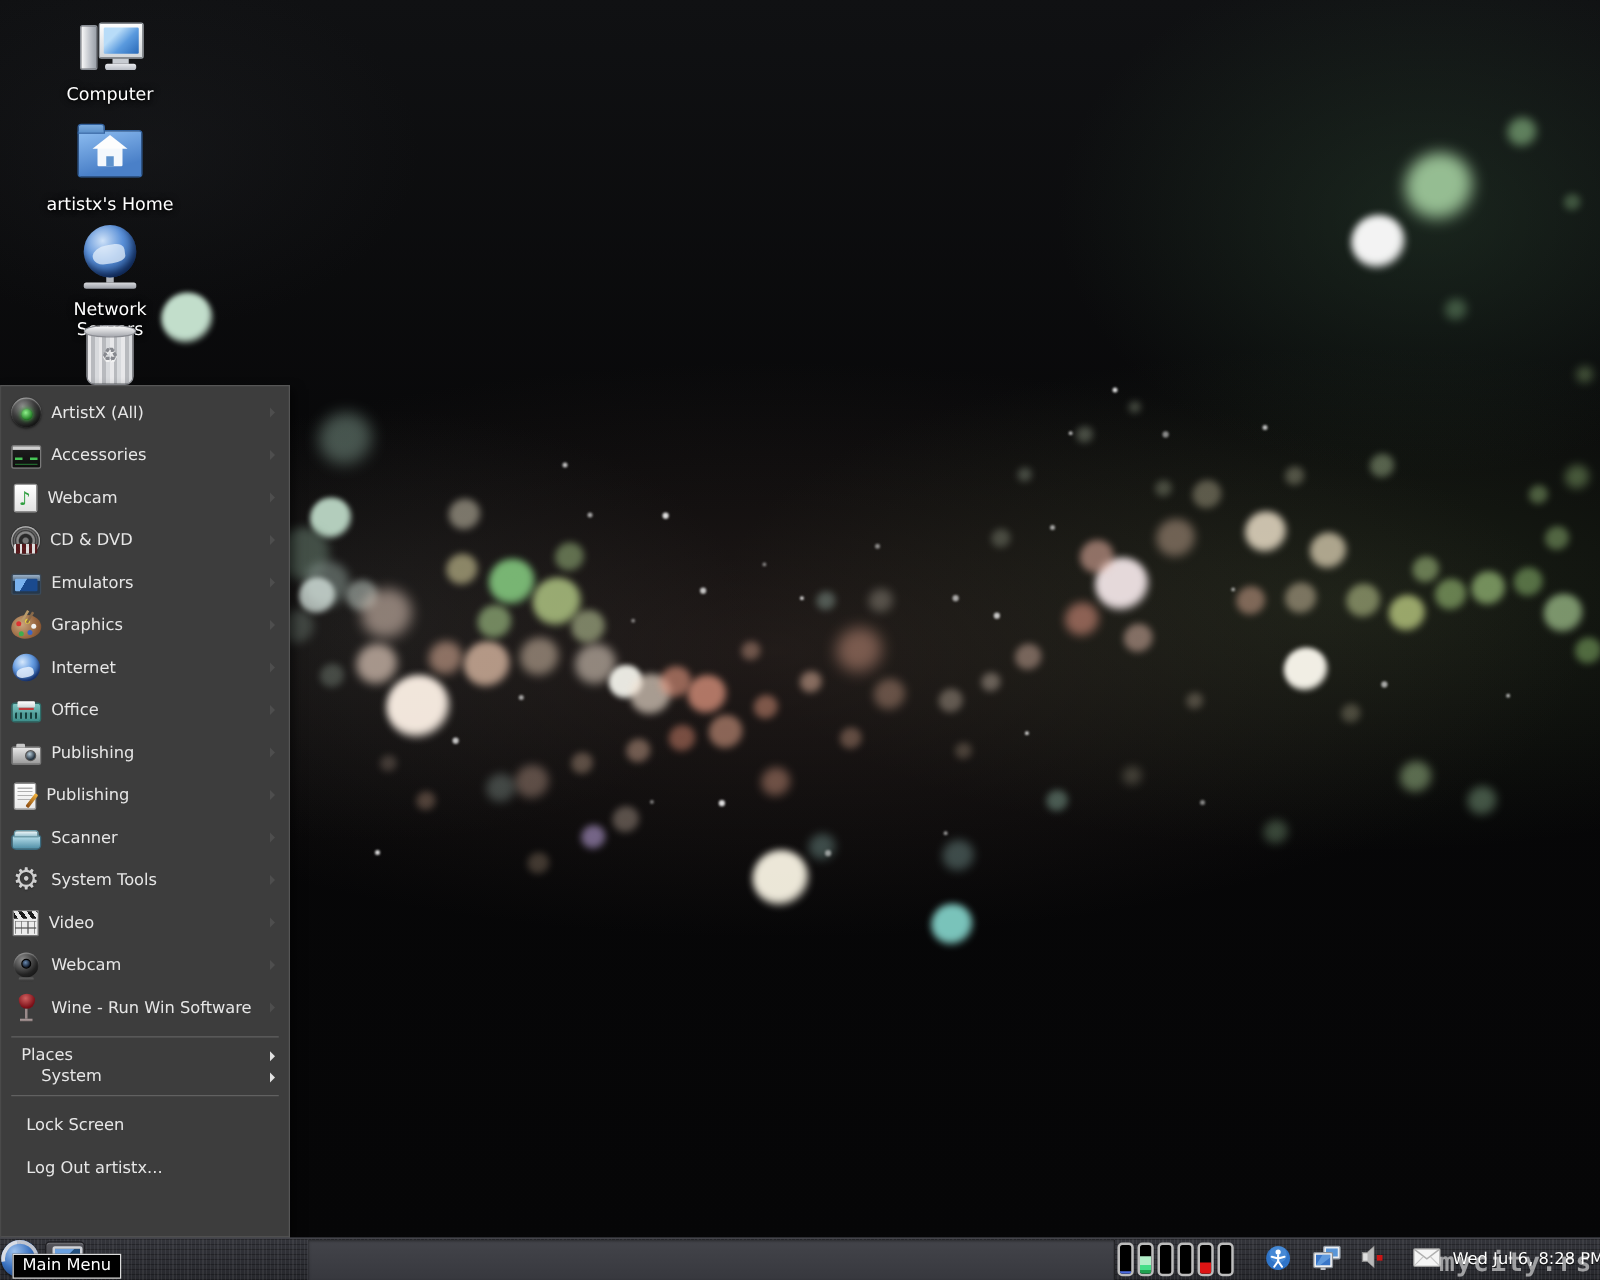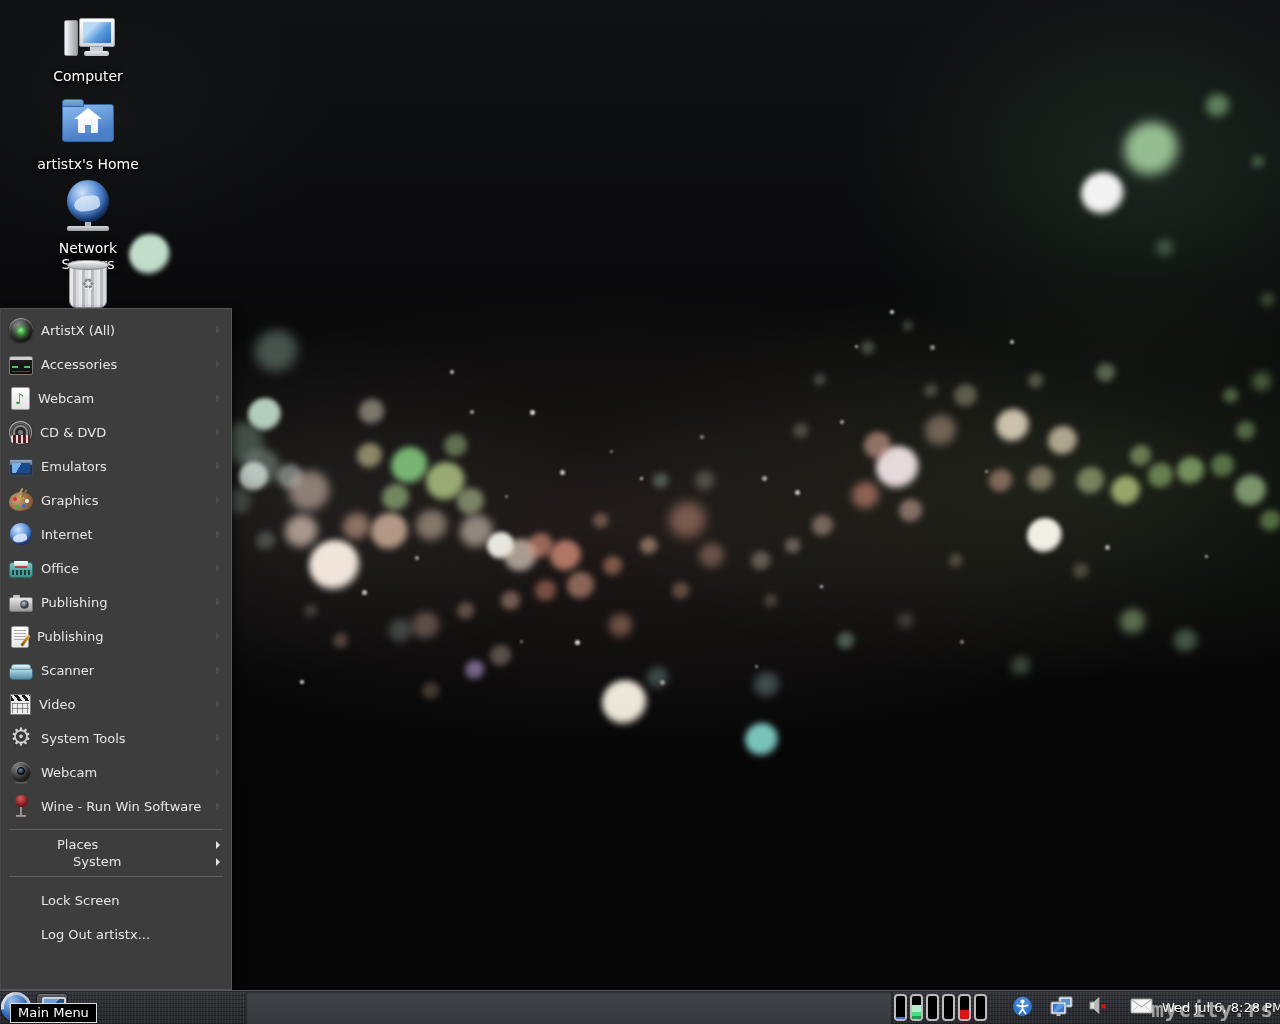--- a/index.html
+++ b/index.html
@@ -51,22 +51,22 @@
 
   
   .menu{position:absolute;left:0;top:308px;width:232px;height:682px;z-index:30;box-sizing:border-box;
     background:#3d3d3d;border:1px solid #565656;border-left-color:#4a4a4a;
     box-shadow:3px 3px 8px rgba(0,0,0,.55);padding-top:4px;}
   .menu-item{display:flex;align-items:center;height:34px;padding:0 6px 0 8px;color:#e6e6e6;font-size:13px;cursor:default;}
   .mi-label{margin-left:8px;white-space:nowrap;}
   .arr{width:0;height:0;border-left:4px solid #4e4e4e;border-top:4px solid transparent;border-bottom:4px solid transparent;margin-left:auto;margin-right:5px;}
   .arr.bright{border-left-color:#e2e2e2;}
   .menu-sep{height:1px;background:#616161;margin:6px 8px;}
-  .menu-item.compact{height:17px;padding-left:56px;}
-  .menu-item.action{height:34px;padding-left:40px;}
+  .menu-item.compact{height:17px;padding-left:16px;}
+  .menu-item.action{height:34px;padding-left:20px;}
 
   
   .mi{position:relative;width:24px;height:24px;flex:none;box-sizing:border-box;}
   .mi::before,.mi::after{content:"";position:absolute;box-sizing:border-box;}
   .ic-artistx{border-radius:50%;background:radial-gradient(circle at 38% 30%,#8d8d8d,#3c3c3c 42%,#101010 80%);box-shadow:inset 0 1px 1px rgba(255,255,255,.45),0 1px 2px rgba(0,0,0,.6);}
   .ic-artistx::after{width:9px;height:9px;left:7.5px;top:9px;border-radius:50%;background:radial-gradient(circle at 40% 35%,#8ef08a,#1f7a22 72%);box-shadow:0 0 4px #4c4;}
   .ic-accessories{margin-top:2px;height:19px;background:linear-gradient(#cfcfcf 0 15%,#1c1c1c 18%,#0e0e0e);border:1px solid #7a7a7a;border-radius:2px;}
   .ic-accessories::before{left:2px;right:2px;top:9px;border-top:2px dashed #46c456;}
   .ic-accessories::after{left:2px;right:2px;top:14px;border-top:1px solid #2a8a3a;opacity:.7;}
   .ic-audio{width:19px;height:23px;margin-left:2px;background:linear-gradient(#ffffff,#e2e2e2);border:1px solid #9a9a9a;border-radius:2px;}
@@ -351,27 +351,27 @@
           <span class="mi ic-publishing"></span>
           <span class="mi-label">Publishing</span>
           <span class="arr"></span>
         </div>
         <div class="menu-item">
           <span class="mi ic-scanner"></span>
           <span class="mi-label">Scanner</span>
           <span class="arr"></span>
         </div>
         <div class="menu-item">
+          <span class="mi ic-system-tools"></span>
+          <span class="mi-label">System Tools</span>
+          <span class="arr"></span>
+        </div>
+        <div class="menu-item">
           <span class="mi ic-video"></span>
           <span class="mi-label">Video</span>
-          <span class="arr"></span>
-        </div>
-        <div class="menu-item">
-          <span class="mi ic-system-tools"></span>
-          <span class="mi-label">System Tools</span>
           <span class="arr"></span>
         </div>
         <div class="menu-item">
           <span class="mi ic-webcam"></span>
           <span class="mi-label">Webcam</span>
           <span class="arr"></span>
         </div>
         <div class="menu-item">
           <span class="mi ic-wine"></span>
           <span class="mi-label">Wine - Run Win Software</span>

